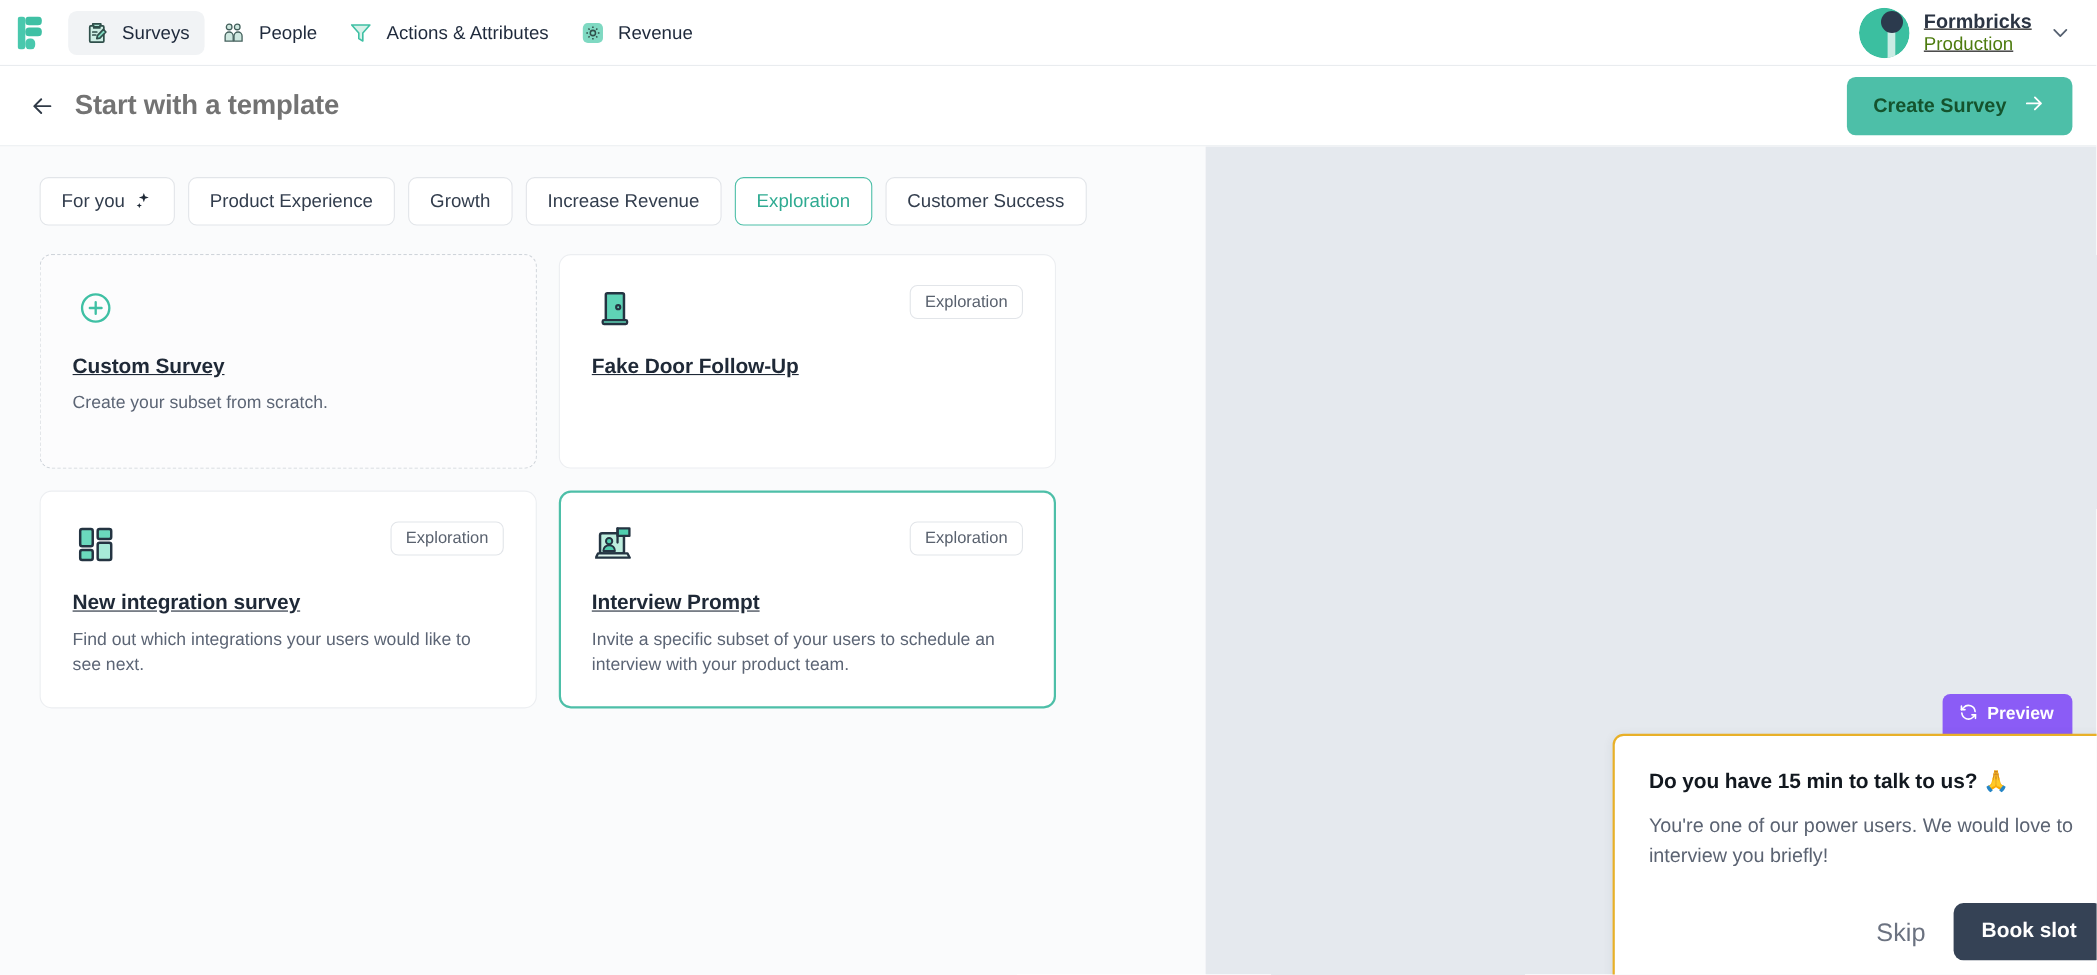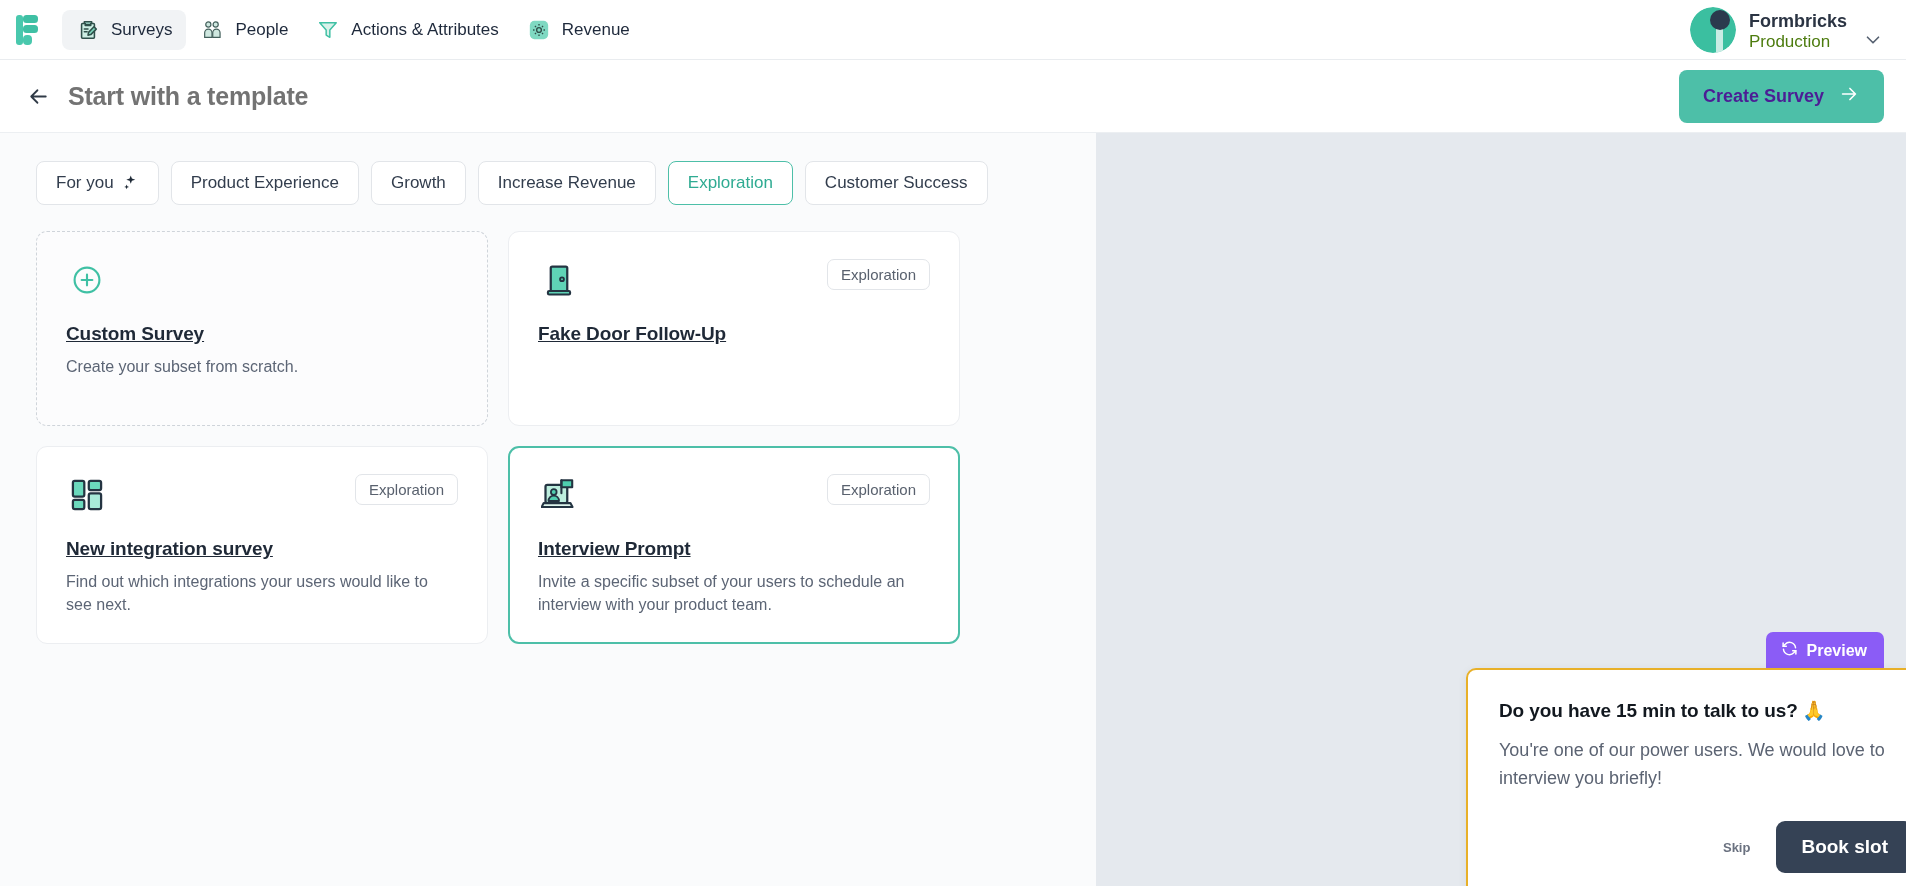--- a/index.html
+++ b/index.html
@@ -24,21 +24,21 @@
   .nav-items { display: flex; align-items: center; gap: 0; }
   .nav-item {
     display: flex; align-items: center; gap: 11px;
     padding: 8px 14px; border-radius: 8px;
     font-size: 17px; color: #1e293b;
     cursor: pointer; white-space: nowrap;
   }
   .nav-item.active { background: #f1f3f5; }
   .nav-icon { width: 24px; height: 24px; display: flex; align-items: center; justify-content: center; flex: 0 0 24px; }
 
-  .org { margin-left: auto; display: flex; align-items: flex-end; gap: 13px; cursor: pointer; padding-right: 4px; }
+  .org { margin-left: auto; display: flex; align-items: center; gap: 13px; cursor: pointer; padding-right: 4px; text-decoration: underline; }
   .avatar { width: 46px; height: 46px; border-radius: 50%; position: relative; overflow: hidden; flex: 0 0 46px; }
   .avatar .base { position: absolute; inset: 0; border-radius: 50%; background: #3bbfa0; }
   .avatar .stripe { position: absolute; left: 26px; top: 10px; width: 7px; height: 36px; background: #c9ece4; }
   .avatar .dot { position: absolute; right: 6px; top: 3px; width: 20px; height: 20px; border-radius: 50%; background: #2b3a4d; }
   .org-text { display: flex; flex-direction: column; line-height: 1.18; }
   .org-name { font-size: 18px; font-weight: bold; color: #2b3443; }
   .org-env { font-size: 17px; color: #4d7c0f; }
   .chev { width: 26px; height: 26px; color: #556070; display: flex; align-items: center; justify-content: center; }
 
   
@@ -48,21 +48,21 @@
     display: flex; align-items: center;
     padding: 0 22px 0 20px;
     border-bottom: 1px solid #eceff2;
     position: relative; z-index: 30;
   }
   .back-btn { width: 36px; height: 36px; display: flex; align-items: center; justify-content: center; color: #303a47; cursor: pointer; margin-right: 12px; }
   .page-title { font-size: 25px; font-weight: bold; color: #737373; letter-spacing: -0.2px; }
   .create-btn {
     margin-left: auto;
     display: flex; align-items: center; gap: 14px;
-    background: #4dbfa8; color: #4c1d95;
+    background: #4dbfa8; color: #14532d;
     font-size: 18px; font-weight: bold;
     padding: 13px 24px; border-radius: 8px;
     border: none; cursor: pointer; white-space: nowrap;
   }
 
   
   .body { flex: 1; display: flex; min-height: 0; position: relative; }
   .left-pane { width: 1096px; background: #fafbfc; overflow: hidden; padding: 28px 0 0 0; }
   .right-pane { flex: 1; background: #e5e9ee; position: relative; }
 
@@ -110,21 +110,21 @@
     background: #ffffff;
     border: 2px solid #e8b028;
     border-radius: 10px;
     padding: 29px 31px 23px 31px;
     box-shadow: 0 2px 10px rgba(40,50,70,0.07);
     position: relative;
   }
   .pv-question { font-size: 19px; font-weight: bold; color: #12181f; margin-bottom: 15px; letter-spacing: -0.1px; }
   .pv-sub { font-size: 18px; color: #5b6372; line-height: 1.55; margin-bottom: 28px; }
   .pv-actions { display: flex; align-items: center; justify-content: flex-end; gap: 22px; }
-  .pv-skip { font-size: 13px; color: #6b7280; cursor: pointer; padding: 6px 4px; font-weight: bold; }
+  .pv-skip { font-size: 23px; color: #6b7280; cursor: pointer; padding: 6px 4px; }
   .pv-book {
     background: #354255; color: #ffffff;
     font-size: 19px; font-weight: bold;
     border: none; border-radius: 9px;
     padding: 15px 25px; cursor: pointer; white-space: nowrap;
   }
 </style>
 </head>
 <body>
 

